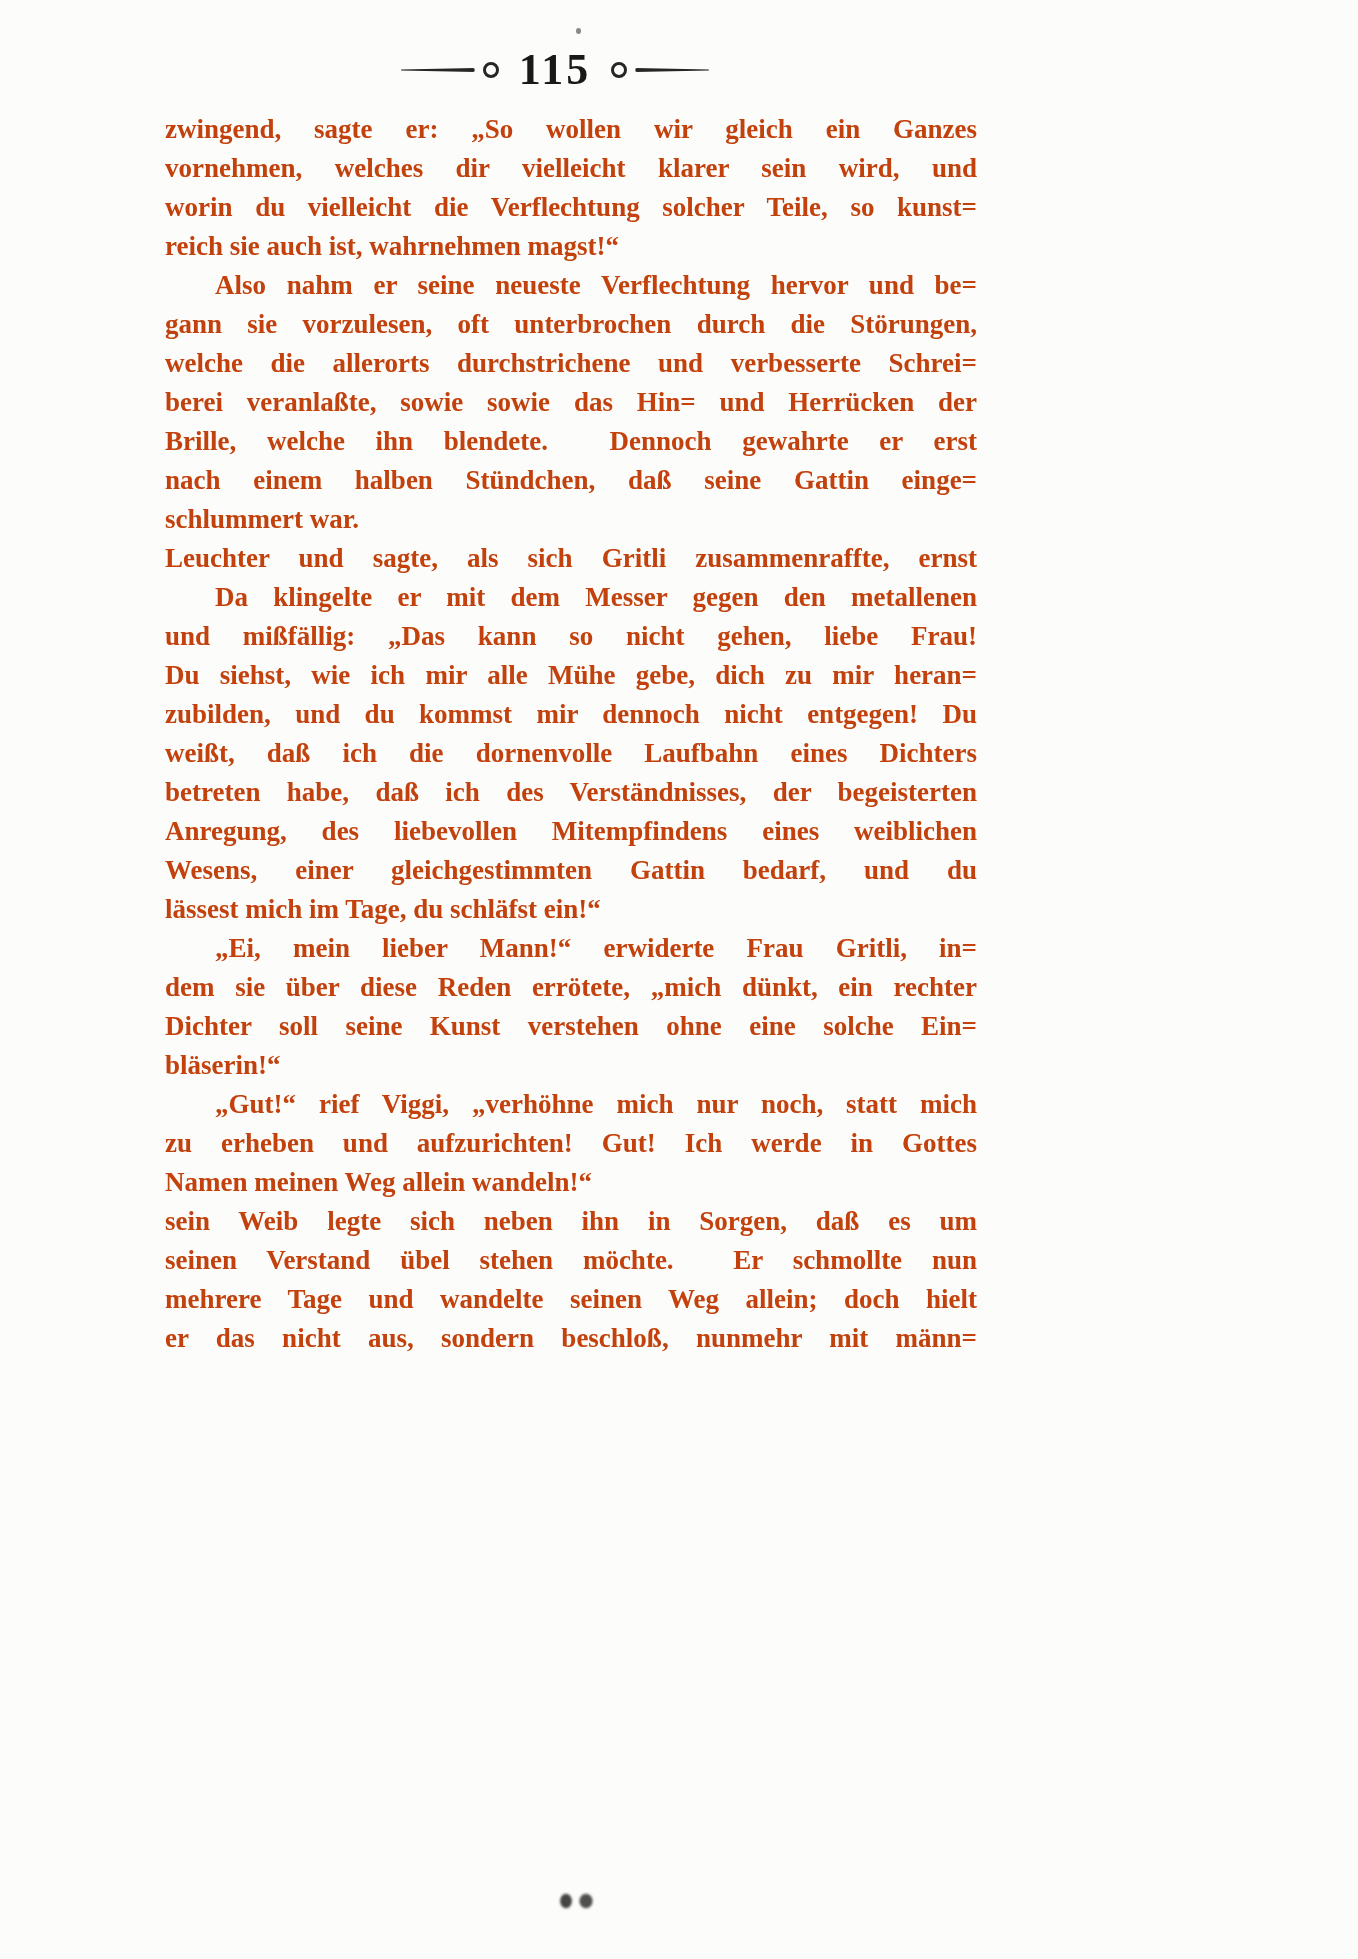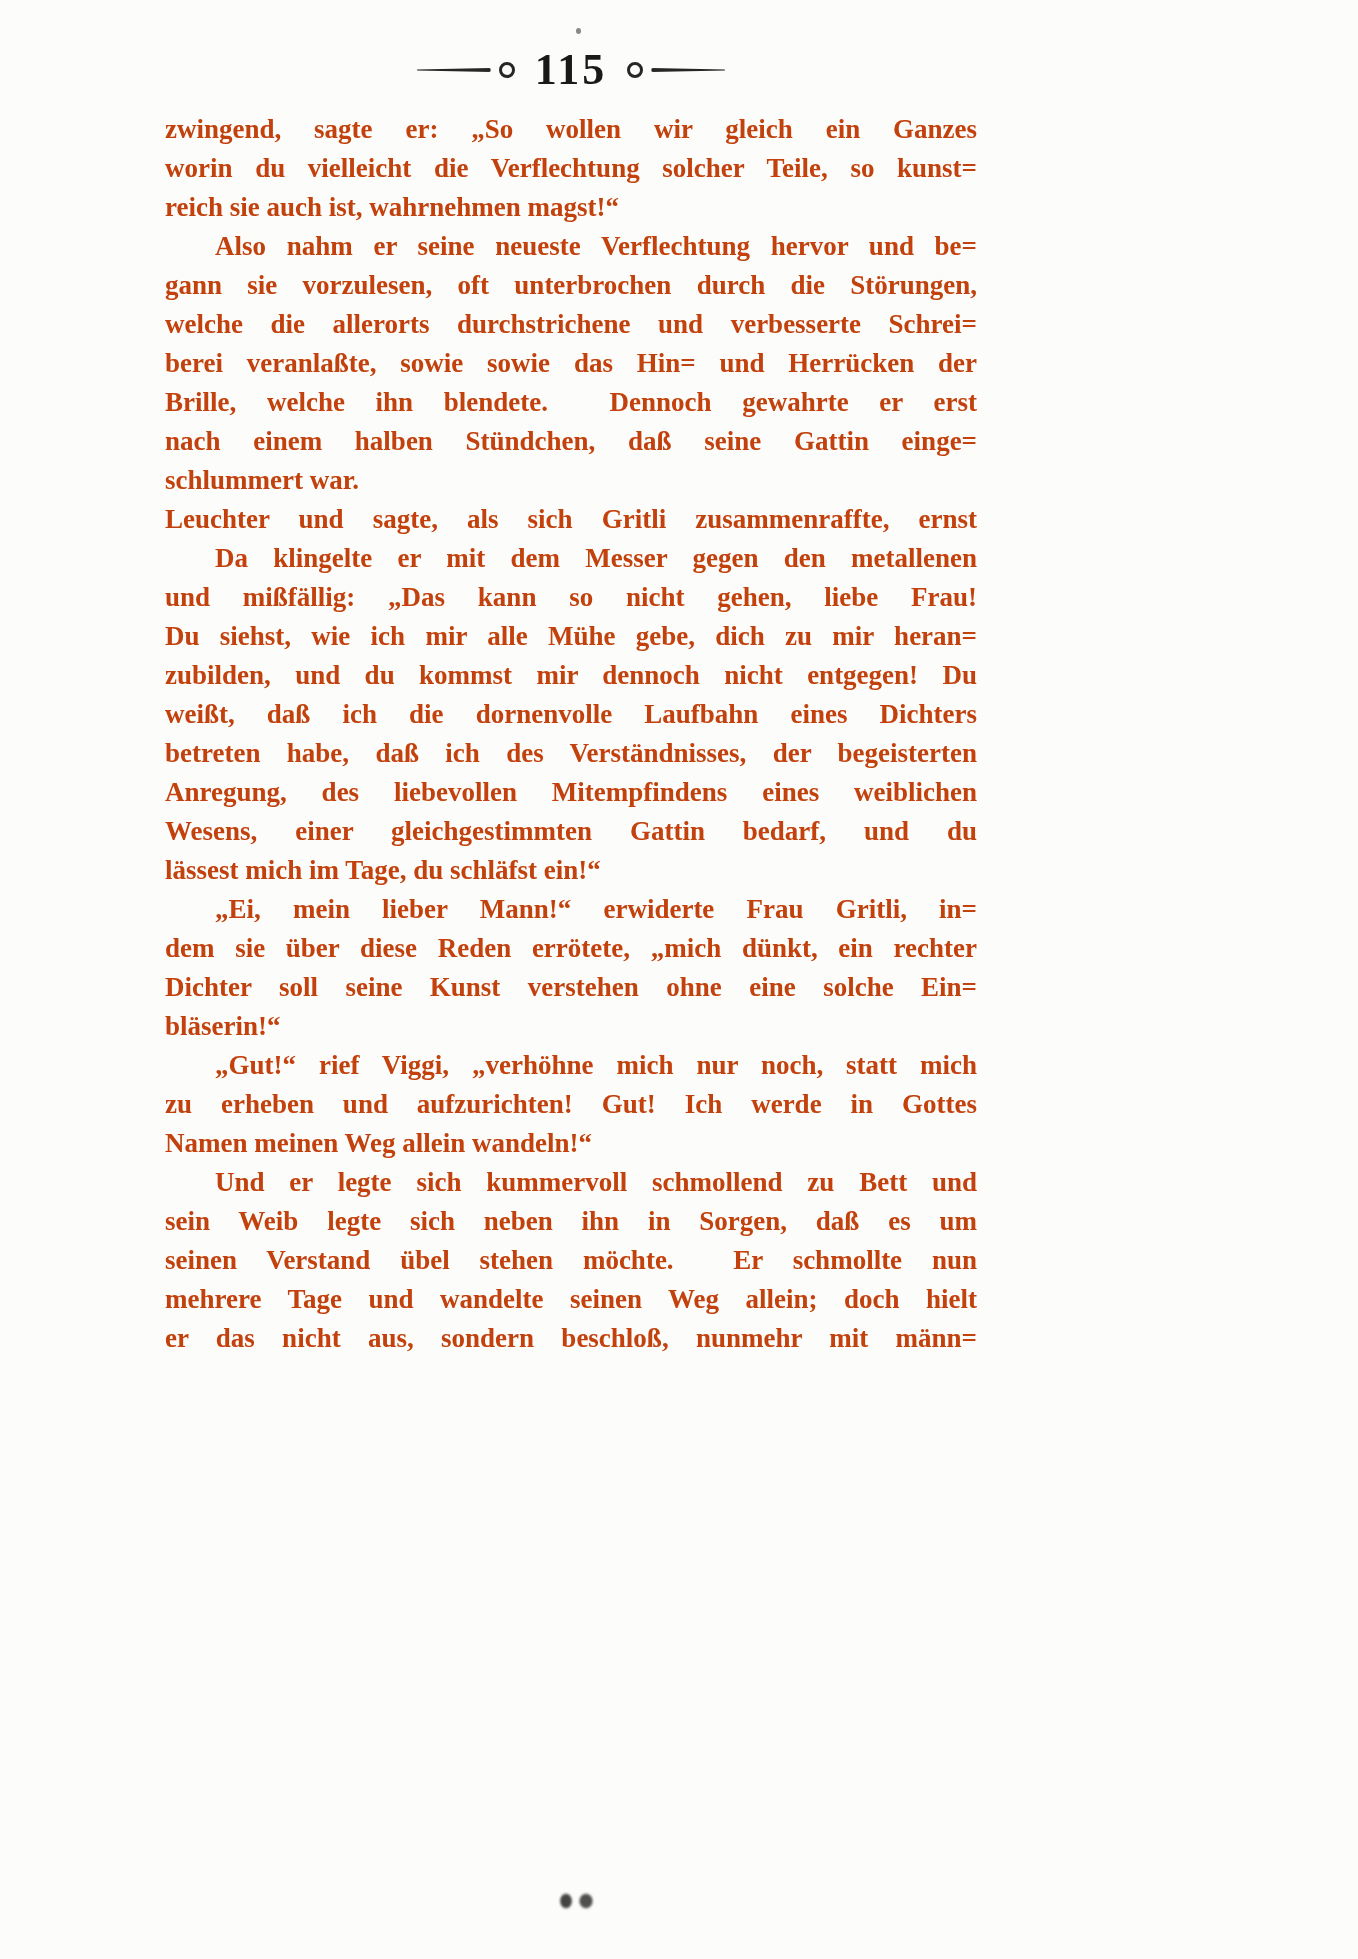--- a/index.html
+++ b/index.html
@@ -13,21 +13,21 @@
     height: 1959px;
     margin: 0 auto;
     background: #fcfcfa;
     overflow: hidden;
     color: #1c1c1c;
   }
   
   .header {
     position: absolute;
     top: 48px;
-    left: 165px;
+    left: 149px;
     width: 812px;
     display: flex;
     align-items: center;
     justify-content: center;
   }
   .rule {
     display: inline-block;
     width: 74px;
     height: 4px;
     background: #262626;
@@ -109,20 +109,21 @@
   <div class="header">
     <span class="rule left"></span>
     <span class="ring"></span>
     <span class="pagenum">115</span>
     <span class="ring"></span>
     <span class="rule right"></span>
   </div>
 
   <div class="textblock">
       <div class="line">zwingend, sagte er: „So wollen wir gleich ein Ganzes</div>
+      <div class="line">vornehmen, welches dir vielleicht klarer sein wird, und</div>
       <div class="line">worin du vielleicht die Verflechtung solcher Teile, so kunst=</div>
       <div class="line end">reich sie auch ist, wahrnehmen magst!“</div>
       <div class="line indent">Also nahm er seine neueste Verflechtung hervor und be=</div>
       <div class="line">gann sie vorzulesen, oft unterbrochen durch die Störungen,</div>
       <div class="line">welche die allerorts durchstrichene und verbesserte Schrei=</div>
       <div class="line">berei veranlaßte, sowie sowie das Hin= und Herrücken der</div>
       <div class="line">Brille, welche ihn blendete.&nbsp; Dennoch gewahrte er erst</div>
       <div class="line">nach einem halben Stündchen, daß seine Gattin einge=</div>
       <div class="line end">schlummert war.</div>
       <div class="line">Leuchter und sagte, als sich Gritli zusammenraffte, ernst</div>
@@ -135,21 +136,20 @@
       <div class="line">Anregung, des liebevollen Mitempfindens eines weiblichen</div>
       <div class="line">Wesens, einer gleichgestimmten Gattin bedarf, und du</div>
       <div class="line end">lässest mich im Tage, du schläfst ein!“</div>
       <div class="line indent">„Ei, mein lieber Mann!“ erwiderte Frau Gritli, in=</div>
       <div class="line">dem sie über diese Reden errötete, „mich dünkt, ein rechter</div>
       <div class="line">Dichter soll seine Kunst verstehen ohne eine solche Ein=</div>
       <div class="line end">bläserin!“</div>
       <div class="line indent">„Gut!“ rief Viggi, „verhöhne mich nur noch, statt mich</div>
       <div class="line">zu erheben und aufzurichten! Gut! Ich werde in Gottes</div>
       <div class="line end">Namen meinen Weg allein wandeln!“</div>
-      <div class="line indent">Und er legte sich kummervoll schmollend zu Bett und</div>
       <div class="line">sein Weib legte sich neben ihn in Sorgen, daß es um</div>
       <div class="line">seinen Verstand übel stehen möchte.&nbsp; Er schmollte nun</div>
       <div class="line">mehrere Tage und wandelte seinen Weg allein; doch hielt</div>
       <div class="line">er das nicht aus, sondern beschloß, nunmehr mit männ=</div>
     </div>
 
   <span class="smudge-bottom"></span>
 
 </div>
 

